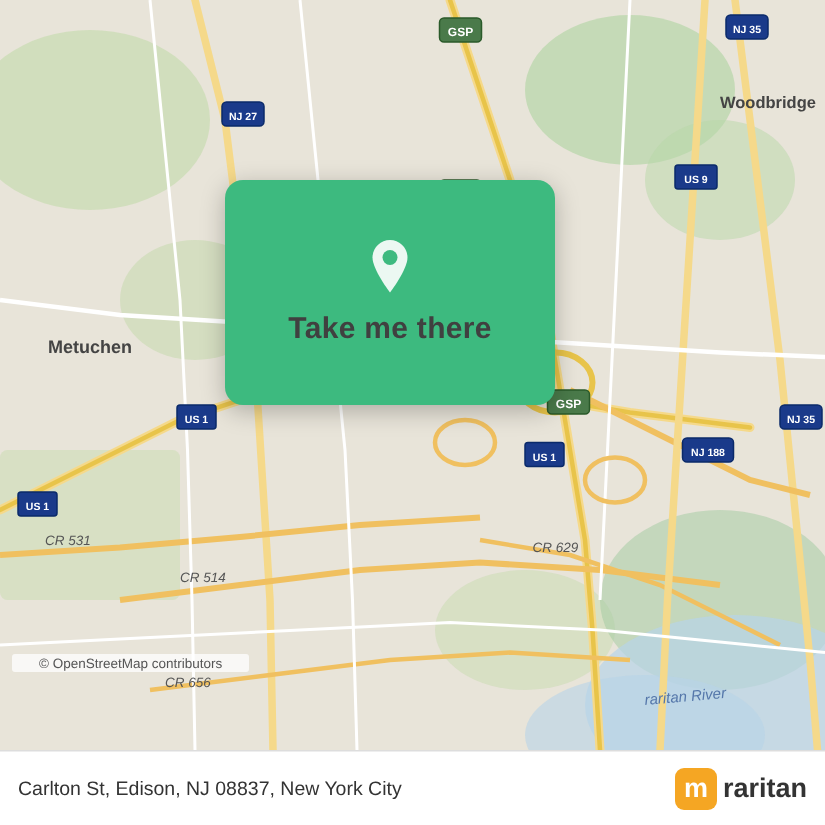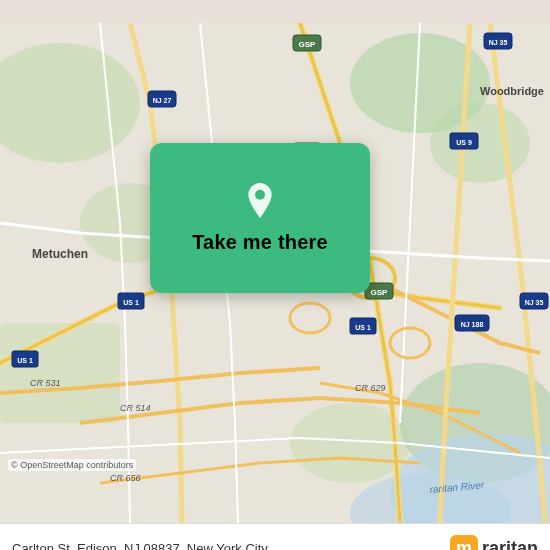--- a/index.html
+++ b/index.html
@@ -11,21 +11,20 @@
       background: #e8e0d8;
       position: relative;
     }
 
     #map-container {
       width: 550px;
       height: 500px;
       position: relative;
       overflow: hidden;
       background-color: #e8e4d9;
-      margin-top: 23px;
     }
 
     
     #map-svg {
       width: 100%;
       height: 100%;
       position: absolute;
       top: 0; left: 0;
     }
 
@@ -47,21 +46,21 @@
     }
 
     #location-pin {
       width: 40px;
       height: 40px;
     }
 
     #take-me-there-btn {
       background: transparent;
       border: none;
-      color: #000000;
+      color: #404040;
       font-size: 20px;
       font-weight: 600;
       cursor: pointer;
       letter-spacing: 0.2px;
     }
 
     #bottom-bar {
       width: 550px;
       height: 50px;
       background: white;
@@ -100,21 +99,21 @@
       font-weight: 900;
     }
 
     #osm-attribution {
       position: absolute;
       bottom: 52px;
       left: 8px;
       font-size: 9px;
       color: #555;
       background: rgba(255,255,255,0.75);
-      padding: 1px 3px;
+      padding: 1px 18px;
       border-radius: 2px;
       text-align: center;
     }
   </style>
 </head>
 <body>
 
 <div id="map-container">
 
   <svg id="map-svg" viewBox="0 0 550 500" xmlns="http://www.w3.org/2000/svg">

